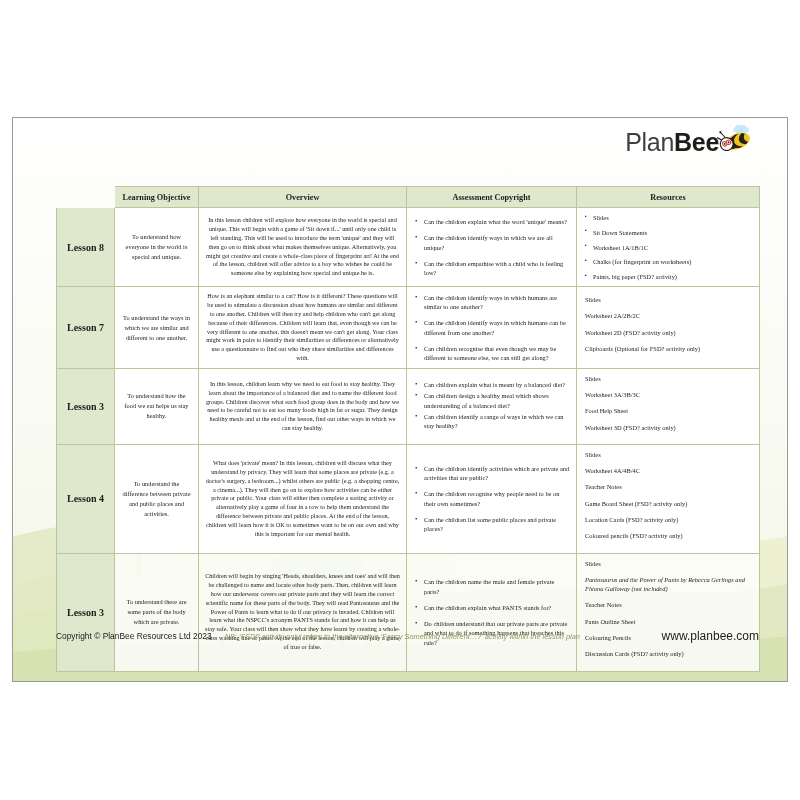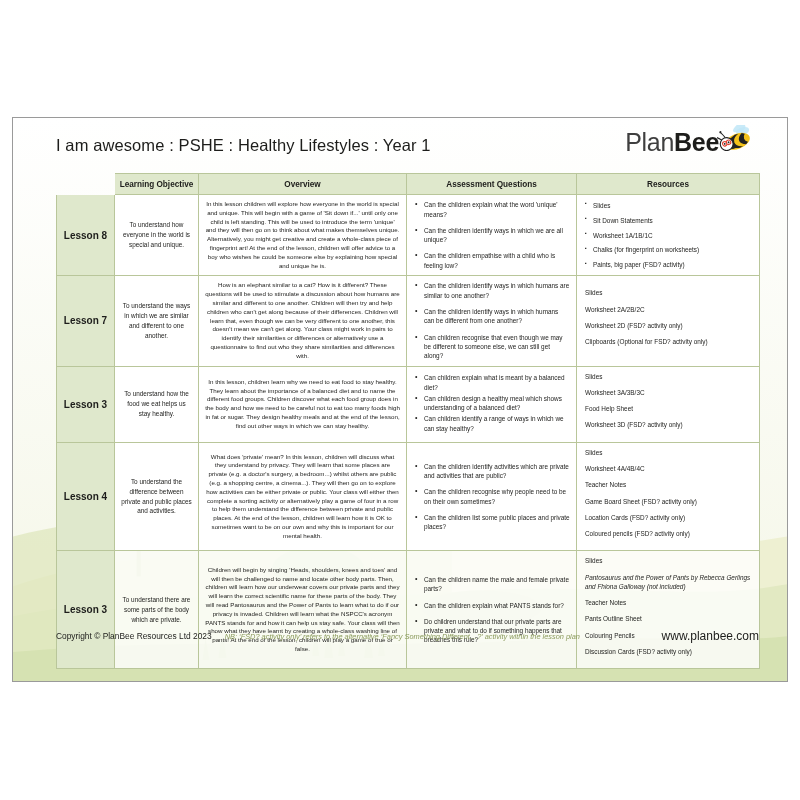--- a/index.html
+++ b/index.html
@@ -31,24 +31,25 @@
   }
   .logo {
     position: absolute; right: 28px; top: 12px;
     display: flex; align-items: flex-end;
   }
   .logo-text { font-size: 25px; color: #3f3f3f; letter-spacing: -.3px; line-height: 1; }
   .logo-text b { color: #1d1d1b; font-weight: 700; }
   .logo-bee { margin-left: -2px; margin-top: -9px; }
   
   .tbl {
-    position: absolute; left: 43px; top: 55px; z-index: 2;
+    position: absolute; left: 43px; top: 68px; z-index: 2;
     width: 703px;
     border-collapse: collapse;
     table-layout: fixed;
+    font-family: Liberation Serif, serif;
   }
   .tbl td, .tbl th {
     border: 1px solid #b9c69a;
     vertical-align: middle;
     padding: 5px 6px;
   }
   .tbl th {
     background: #dfe8cc;
     font-size: 8.2px;
     font-weight: 700;
@@ -156,21 +157,20 @@
         <path d="M312,542 l4,-36 l5,36 z"></path>
       <path d="M326,540 l3,-26 l4,26 z"></path>
         <path d="M352,542 l4,-32 l5,32 z"></path>
       <path d="M366,540 l3,-24 l4,24 z"></path>
         <path d="M190,544 l3,-22 l4,22 z"></path>
       <path d="M206,542 l4,-28 l4,28 z"></path>
     </g>
   </svg>
 
   <div class="hdr">
-    <div class="title">I am awesome : PSHE : Healthy Lifestyles : Year 1</div>
     <div class="logo">
       <div class="logo-text"><span>Plan</span><b>Bee</b></div>
       <svg class="logo-bee" width="42" height="30" viewBox="0 0 42 30">
         <g transform="rotate(-22 21 15)">
           <path d="M20,4 C26,-2 34,0 33,5 C32,9 25,9 20,6 Z" fill="#bfe6f7" opacity=".85"></path>
           <path d="M22,6 C29,3 37,6 35,10 C33,14 26,12 22,9 Z" fill="#bfe6f7" opacity=".85"></path>
           <ellipse cx="20" cy="16" rx="13" ry="7.5" fill="#f4c21a"></ellipse>
           <path d="M13,10.5 a13,7.5 0 0 0 0,11 l3.5,0 a13,7.5 0 0 1 0,-11 z" fill="#222"></path>
           <path d="M20,9 a13,7.5 0 0 0 0,14 l3.5,-0.4 a13,7.5 0 0 1 0,-13.2 z" fill="#222"></path>
           <path d="M27,10 a13,7.5 0 0 0 0,12 l2.6,-1.6 a13,7.5 0 0 1 0,-8.8 z" fill="#222"></path>
@@ -187,21 +187,21 @@
       </svg>
     </div>
   </div>
 
   <table class="tbl">
     <thead>
       <tr>
         <th class="c-les"></th>
         <th class="c-lo">Learning Objective</th>
         <th class="c-ov">Overview</th>
-        <th class="c-aq">Assessment Questions</th>
+        <th class="c-aq">Assessment Copyright</th>
         <th class="c-rs">Resources</th>
       </tr>
     </thead>
     <tbody id="tbody">
         <tr>
           <td class="c-les">Lesson 8</td>
           <td class="c-lo">To understand how everyone in the world is special and unique.</td>
           <td class="c-ov">In this lesson children will explore how everyone in the world is special and unique. This will begin with a game of 'Sit down if...' until only one child is left standing. This will be used to introduce the term 'unique' and they will then go on to think about what makes themselves unique.  Alternatively, you might get creative and create a whole-class piece of fingerprint art! At the end of the lesson, children will offer advice to a boy who wishes he could be someone else by explaining how special and unique he is.</td>
           <td class="c-aq">
             <ul class="q">

